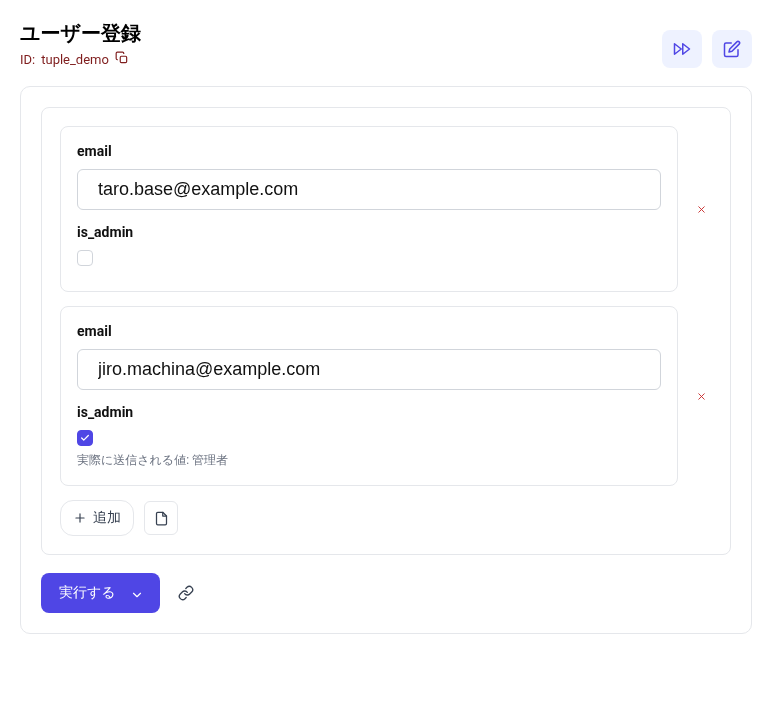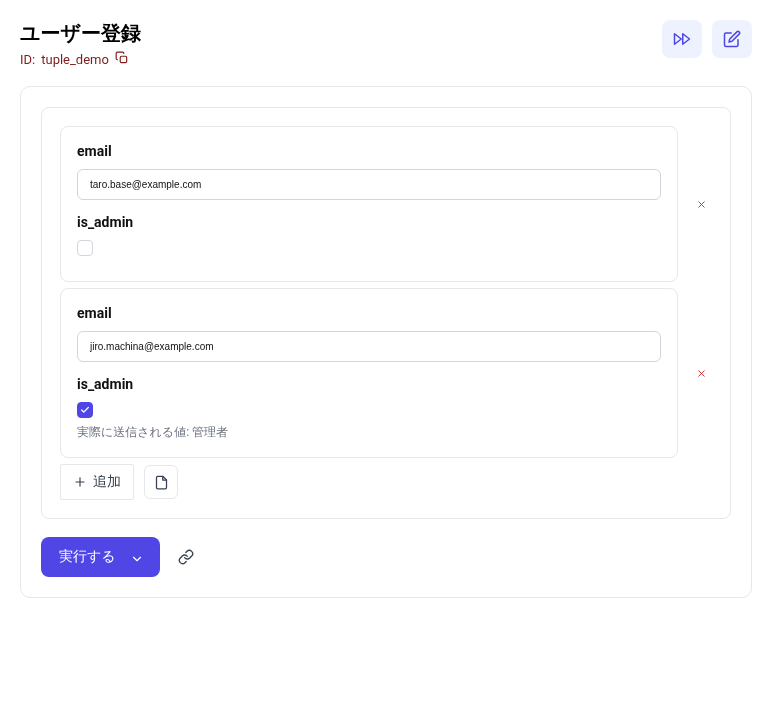--- a/index.html
+++ b/index.html
@@ -13,21 +13,21 @@
       padding: 20px;
       font-size: 14px;
       color: #111;
     }
     .page {
       max-width: 740px;
     }
     .header {
       display: flex;
       justify-content: space-between;
-      align-items: flex-start;
+      align-items: flex-end;
       margin-bottom: 18px;
     }
     .header-left h1 {
       font-size: 20px;
       font-weight: 700;
       margin-bottom: 4px;
       color: #000;
     }
     .header-id {
       display: flex;
@@ -66,44 +66,44 @@
     .list-panel {
       border: 1px solid #e5e7eb;
       border-radius: 8px;
       padding: 18px 18px 18px 18px;
       margin-bottom: 16px;
     }
     .item-row {
       display: flex;
       align-items: center;
       gap: 12px;
-      margin-bottom: 6px;
+      margin-bottom: 14px;
     }
     .item-row:last-child {
       margin-bottom: 0;
     }
     .item-card {
       flex: 1;
       border: 1px solid #e5e7eb;
       border-radius: 8px;
       padding: 16px;
     }
     .field-label {
       font-size: 14px;
       font-weight: 700;
       color: #111;
       margin-bottom: 10px;
       display: block;
     }
     .text-input {
       width: 100%;
-      padding: 9px 12px;
+      padding: 9px 20px;
       border: 1px solid #d1d5db;
       border-radius: 6px;
-      font-size: 10px;
+      font-size: 18px;
       color: #111;
       outline: none;
     }
     .field-group {
       margin-bottom: 14px;
     }
     .field-group:last-child {
       margin-bottom: 0;
     }
     .checkbox-input {
@@ -149,21 +149,21 @@
       display: flex;
       gap: 10px;
       align-items: center;
     }
     .add-btn {
       display: flex;
       align-items: center;
       gap: 6px;
       padding: 8px 12px;
       border: 1px solid #e5e7eb;
-      border-radius: 2px;
+      border-radius: 13px;
       background: #fff;
       cursor: pointer;
       font-size: 14px;
       color: #374151;
     }
     .small-icon-btn {
       width: 34px;
       height: 34px;
       display: flex;
       align-items: center;

